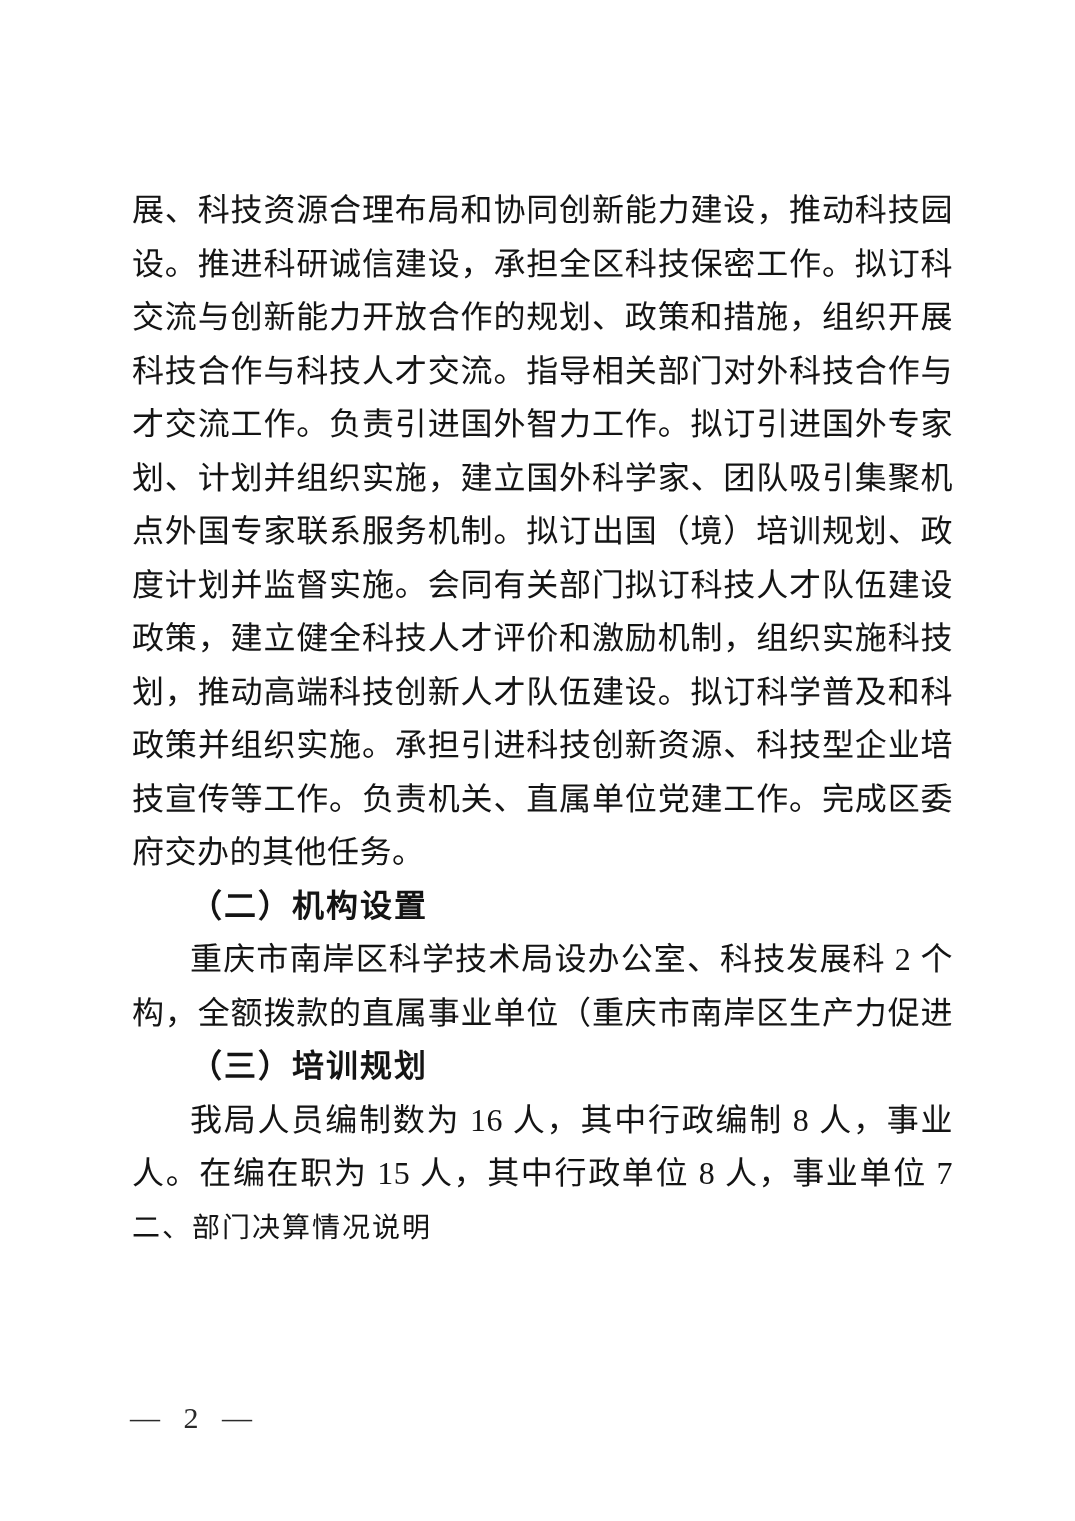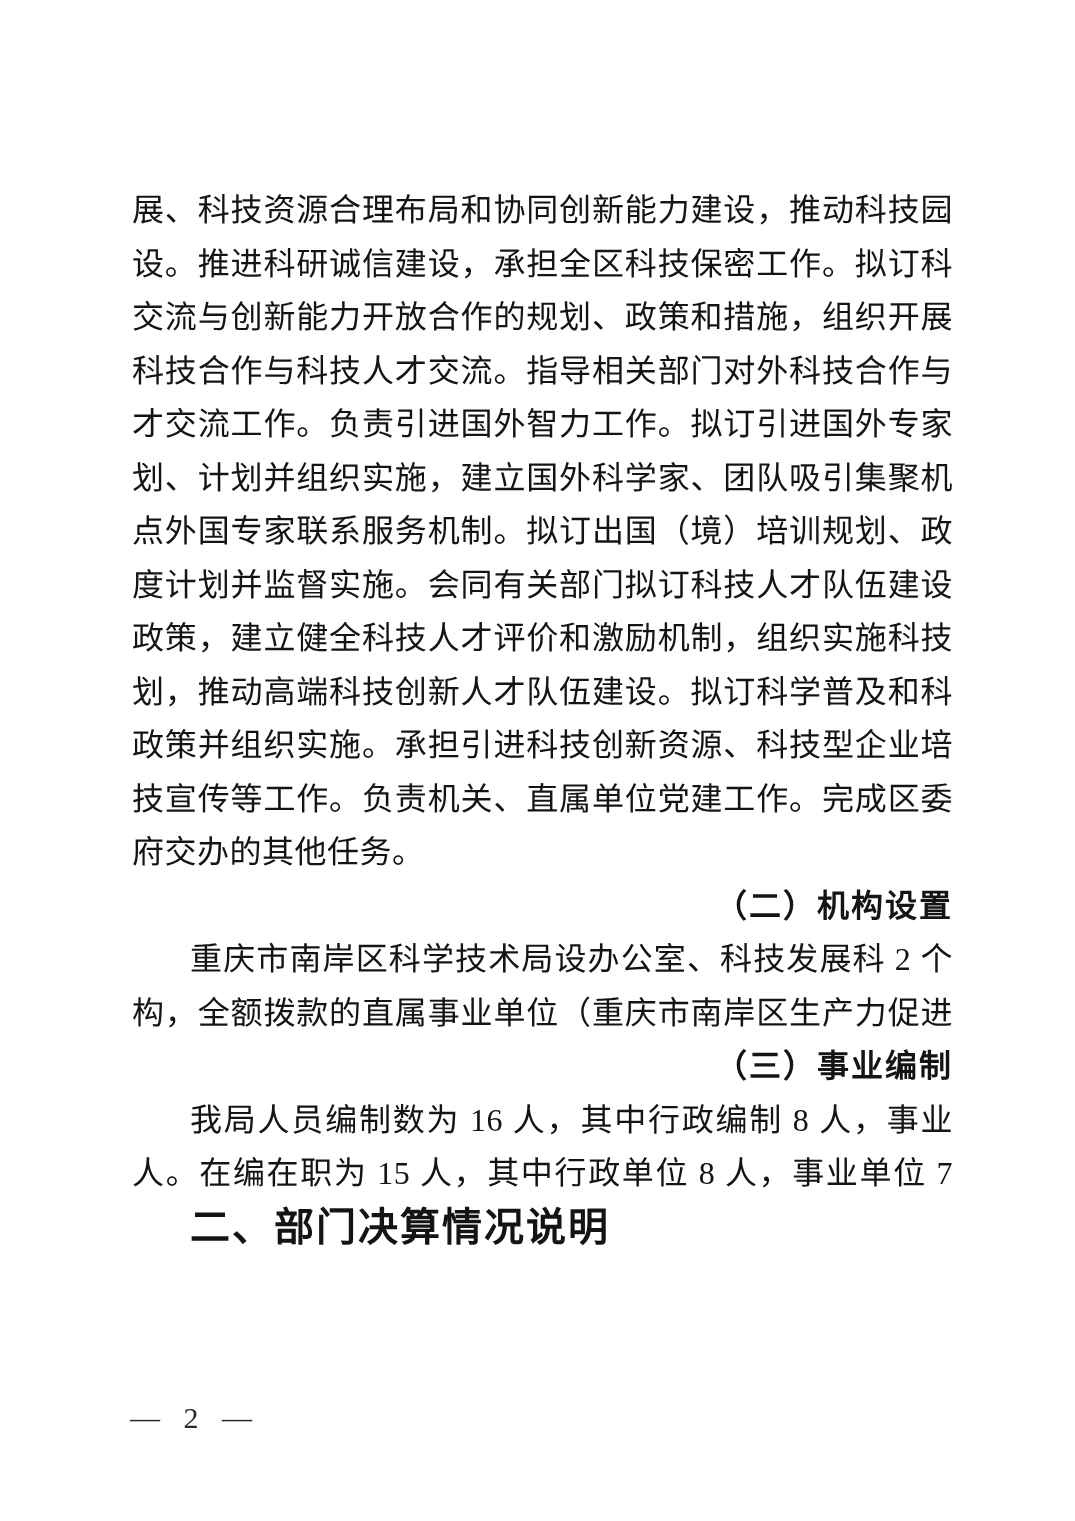--- a/index.html
+++ b/index.html
@@ -41,30 +41,29 @@
 
   .line.indent { text-indent: 58px; }
 
   .section-heading {
     font-size: 32px;
     line-height: 53.5px;
     height: 53.5px;
     margin-left: 58px;
     font-weight: 600;
     letter-spacing: 2px;
-    text-align: right;
+    text-align: left;
   }
 
   .chapter-heading {
     font-family: "Liberation Sans", "DejaVu Sans", sans-serif;
-    font-weight: bold;
-    font-size: 40px;
+    font-weight: normal;
+    font-size: 28px;
     line-height: 53.5px;
     height: 53.5px;
-    margin-left: 58px;
     letter-spacing: 2px;
     text-align: left;
   }
 
   .page-footer {
     position: absolute;
     left: 130px;
     top: 1398px;
     font-size: 30px;
     line-height: 40px;
@@ -95,21 +94,21 @@
       <p class="line short">府交办的其他任务。</p>
     </div>
 
     <h3 class="section-heading">（二）机构设置</h3>
 
     <div>
       <p class="line indent">重庆市南岸区科学技术局设办公室、科技发展科 2 个内设机</p>
       <p class="line">构，全额拨款的直属事业单位（重庆市南岸区生产力促进中心）</p>
     </div>
 
-    <h3 class="section-heading">（三）事业编制</h3>
+    <h3 class="section-heading">（三）培训规划</h3>
 
     <div>
       <p class="line indent">我局人员编制数为 16 人，其中行政编制 8 人，事业编制 8</p>
       <p class="line">人。在编在职为 15 人，其中行政单位 8 人，事业单位 7 人。与</p>
     </div>
 
     <h2 class="chapter-heading">二、部门决算情况说明</h2>
 
   </div>
 

